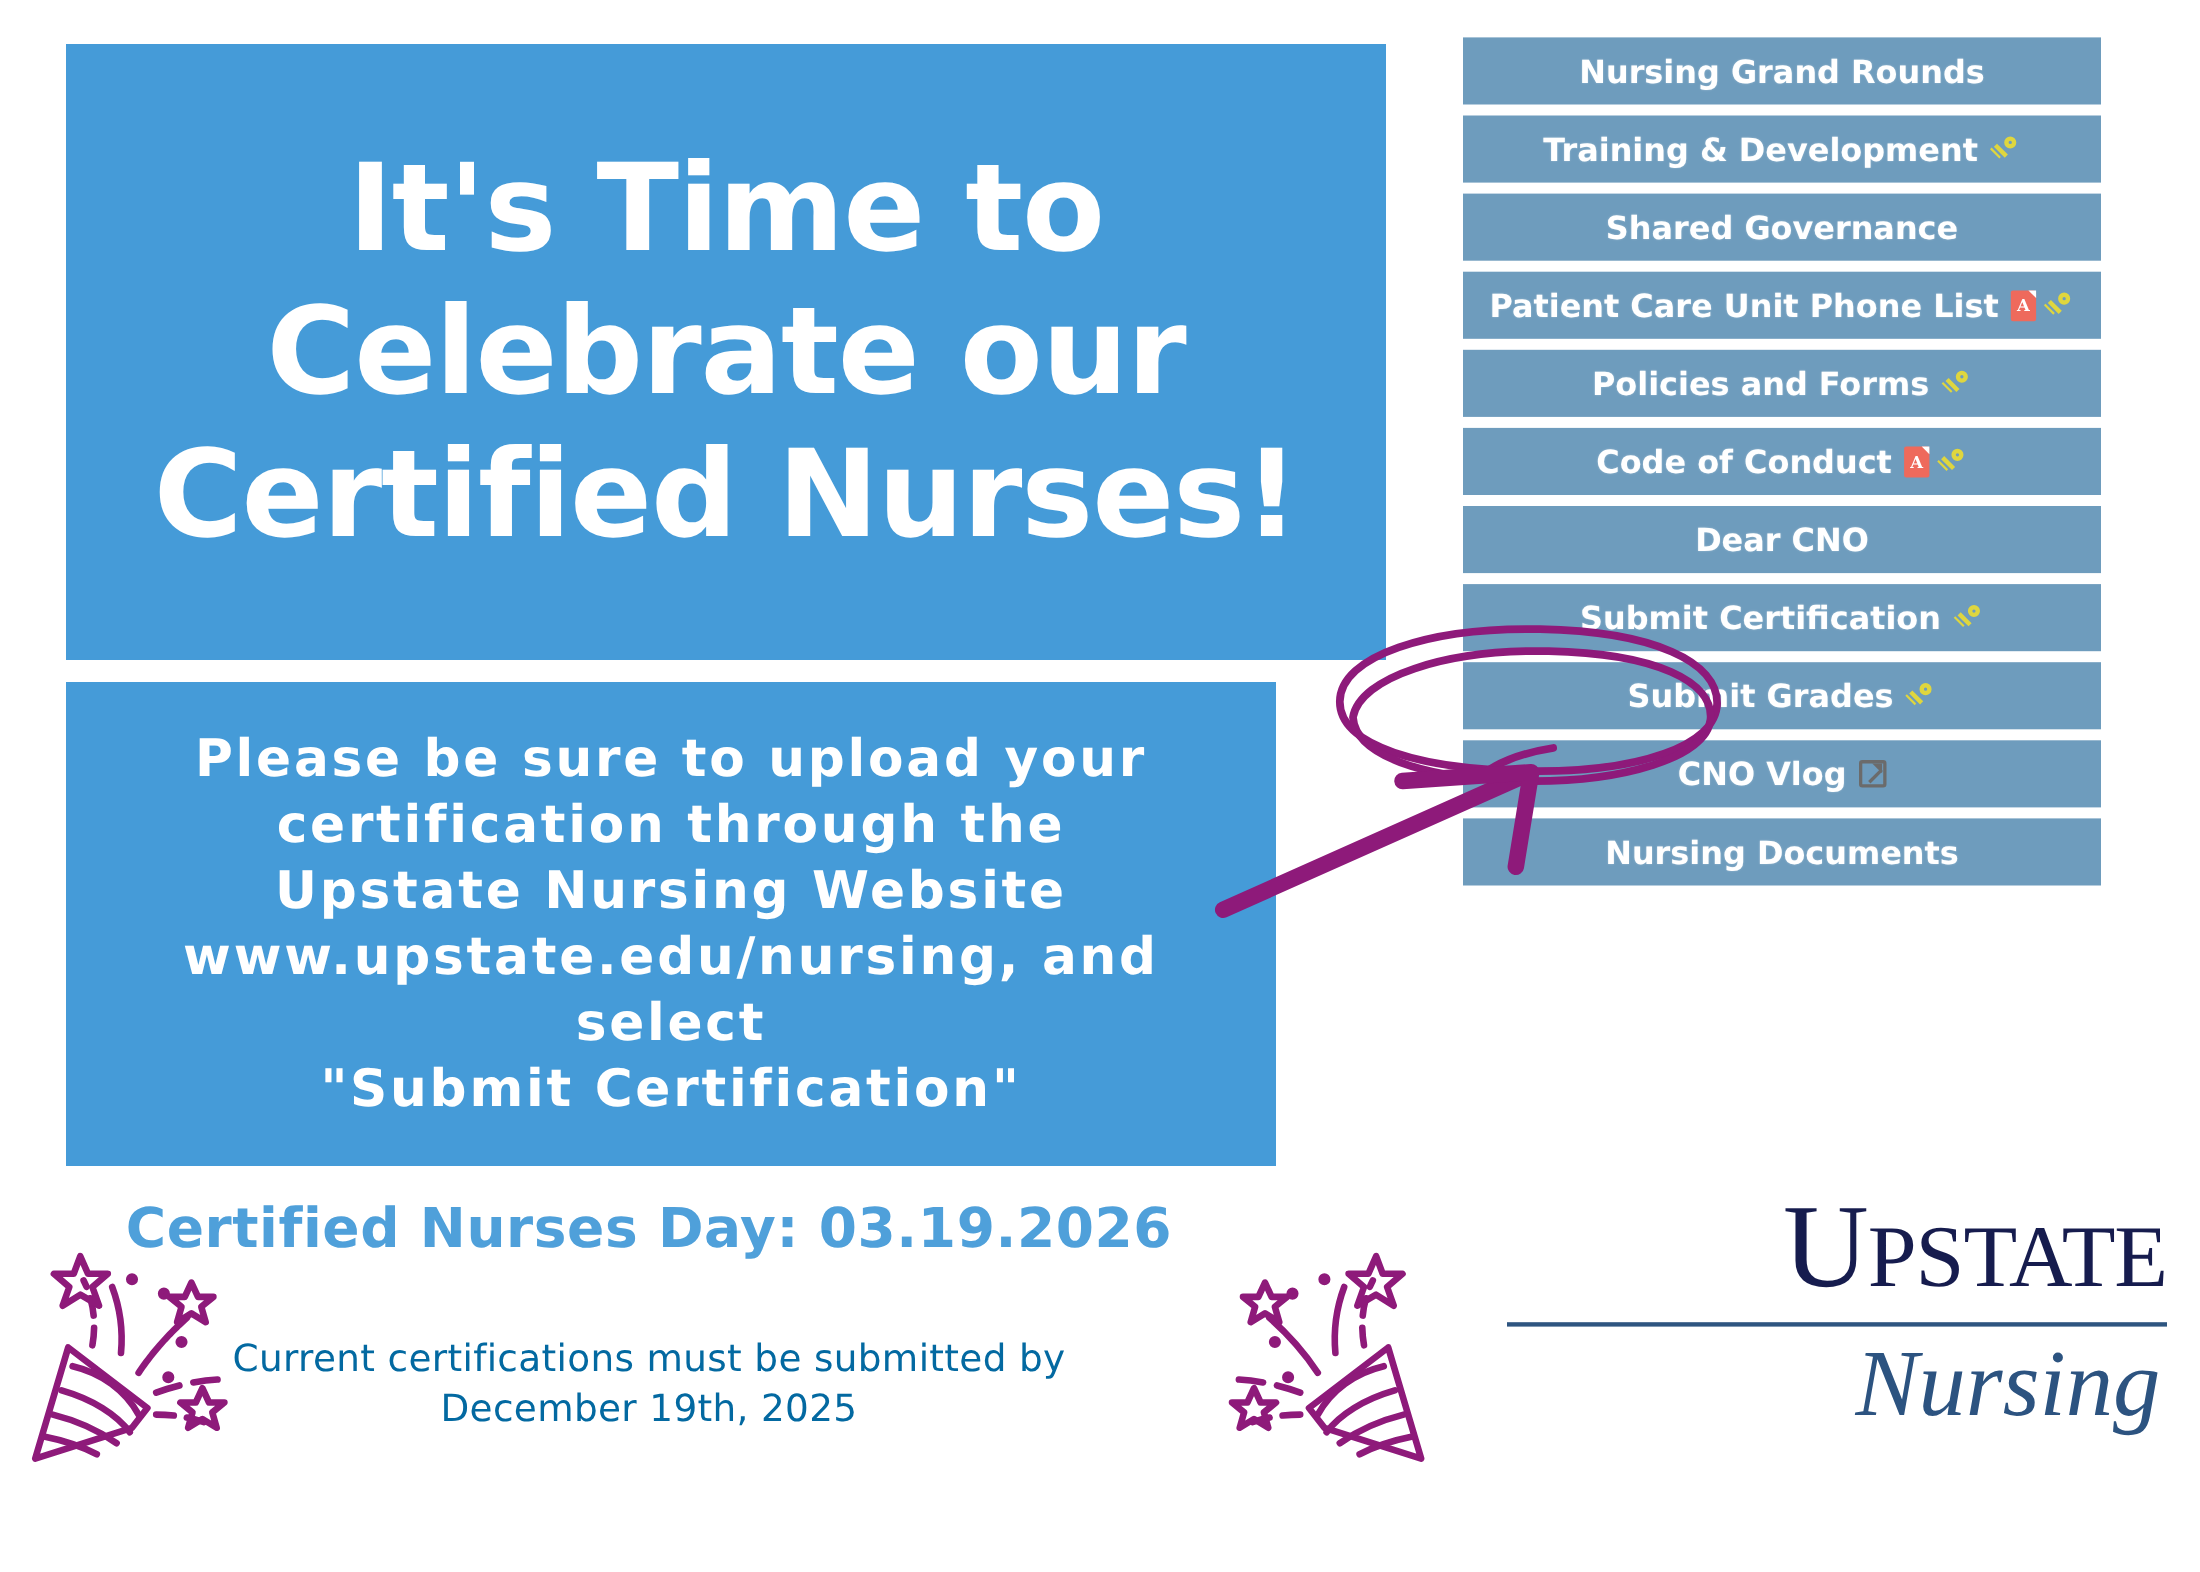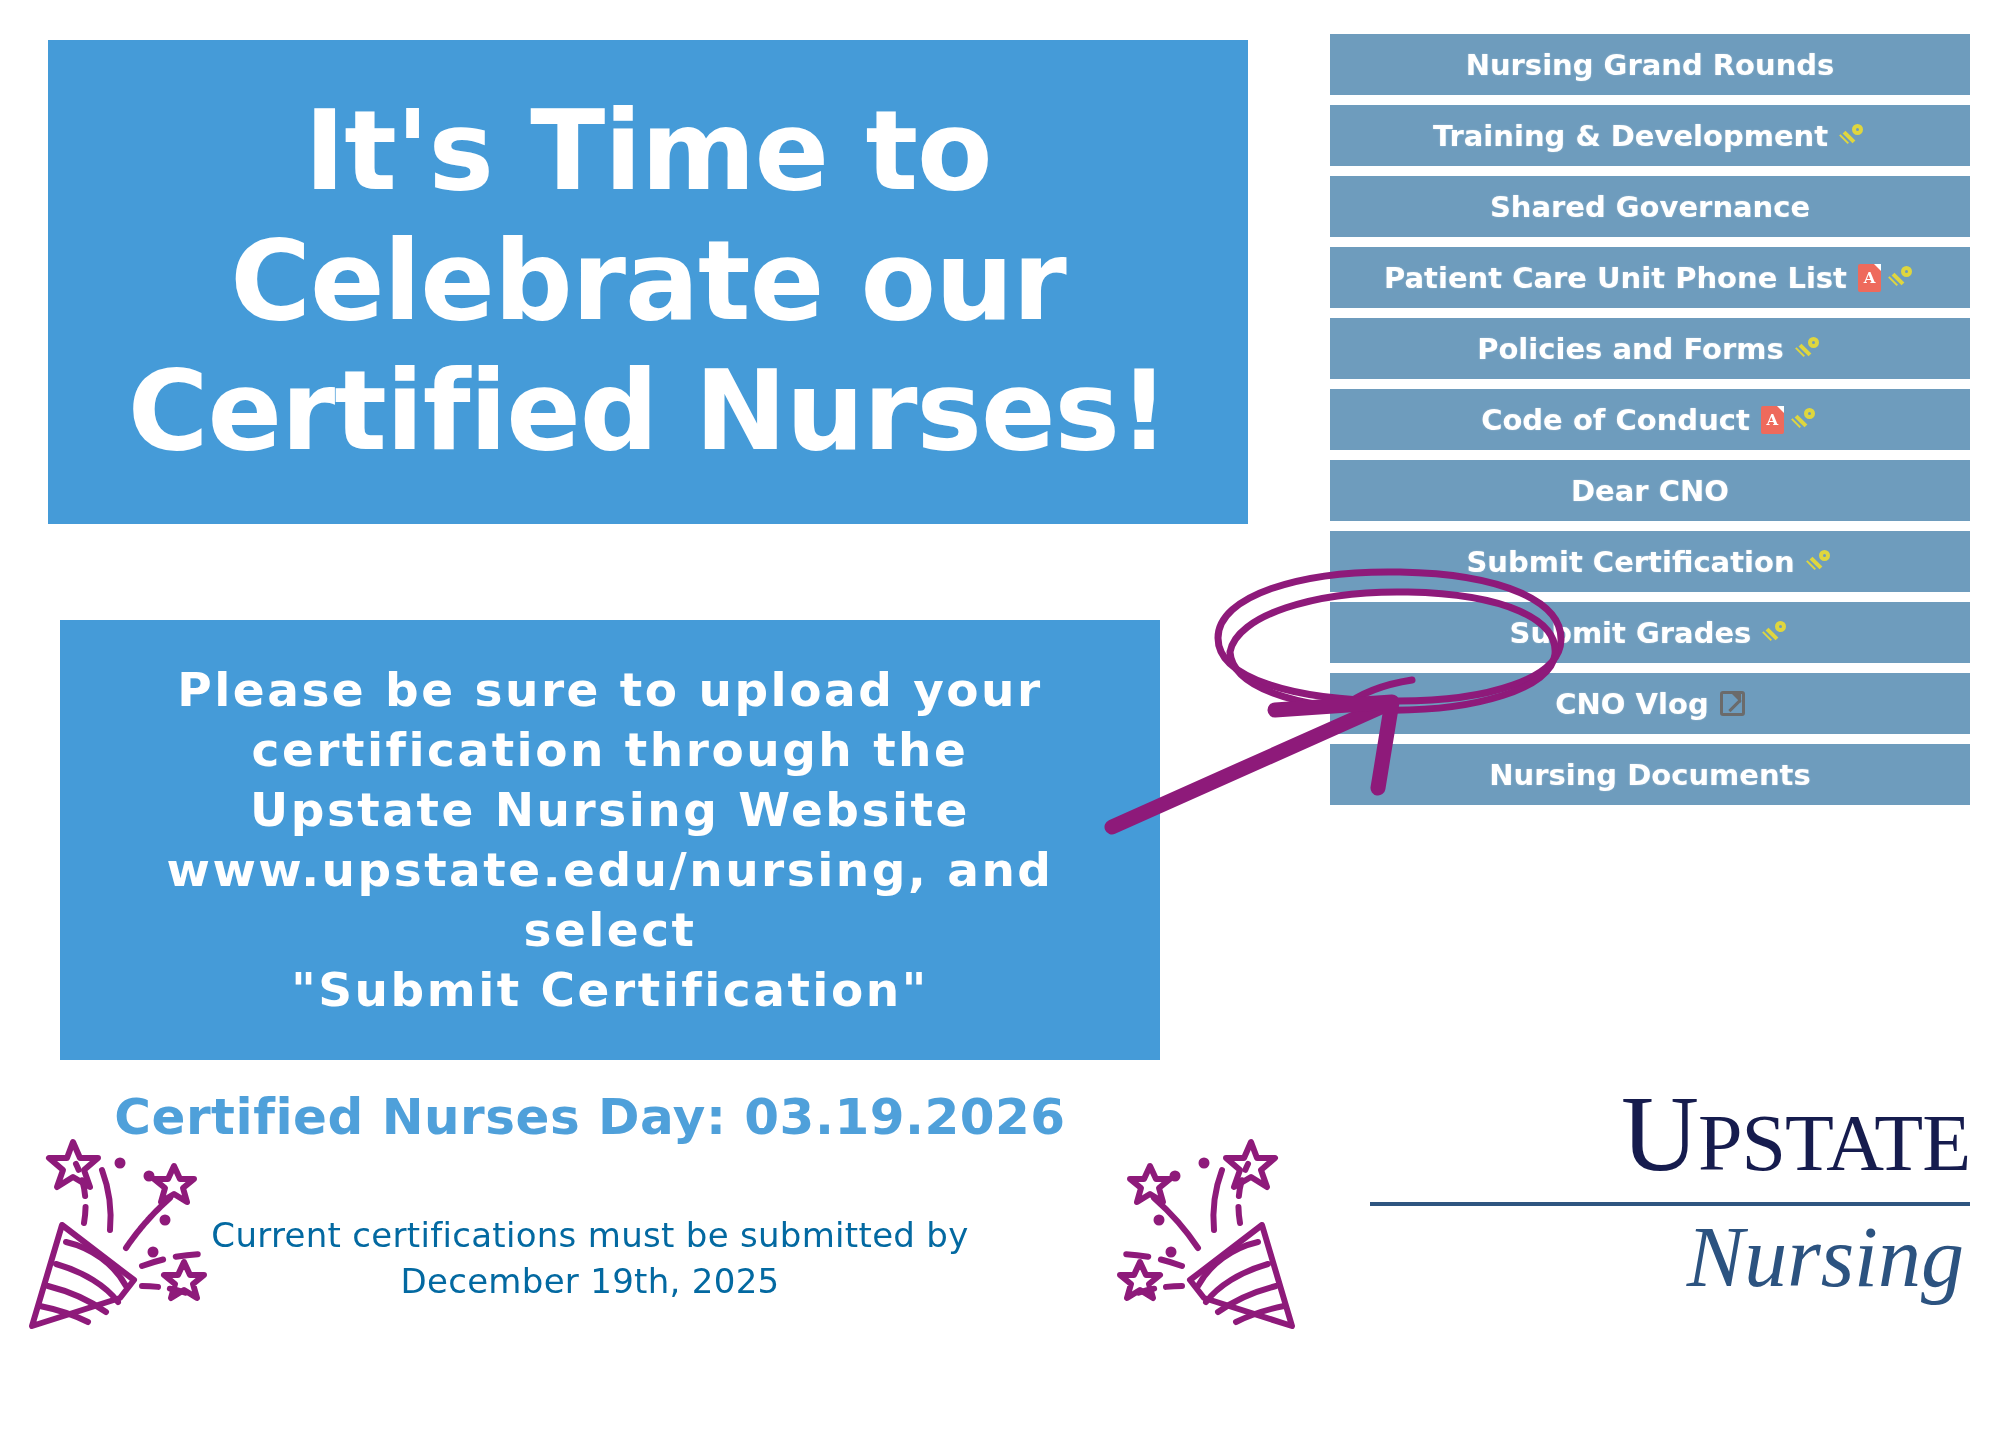--- a/index.html
+++ b/index.html
@@ -23,24 +23,24 @@
     width: 1305px;
     height: 1429px;
   }
 
   .blue-panel {
     position: absolute;
     background: #459bd8;
   }
 
   #headline-panel {
-    left: 48px;
+    left: 60px;
     top: 40px;
     width: 1200px;
-    height: 484px;
+    height: 560px;
     display: flex;
     align-items: center;
     justify-content: center;
   }
 
   #headline-text {
     color: #ffffff;
     font-family: "DejaVu Sans", sans-serif;
     font-weight: 700;
     font-size: 110px;
@@ -105,21 +105,21 @@
     position: absolute;
   }
   #popper-left  { left: 22px;   top: 1130px; width: 220px; height: 230px; }
   #popper-right { left: 1082px; top: 1130px; width: 220px; height: 230px; }
 
   
   #menu-column {
     position: absolute;
     left: 1330px;
     top: 34px;
-    width: 640px;
+    width: 580px;
   }
 
   .menu-item {
     background: #6e9cbd;
     color: #ffffff;
     height: 61px;
     margin-bottom: 10px;
     display: flex;
     align-items: center;
     justify-content: center;

